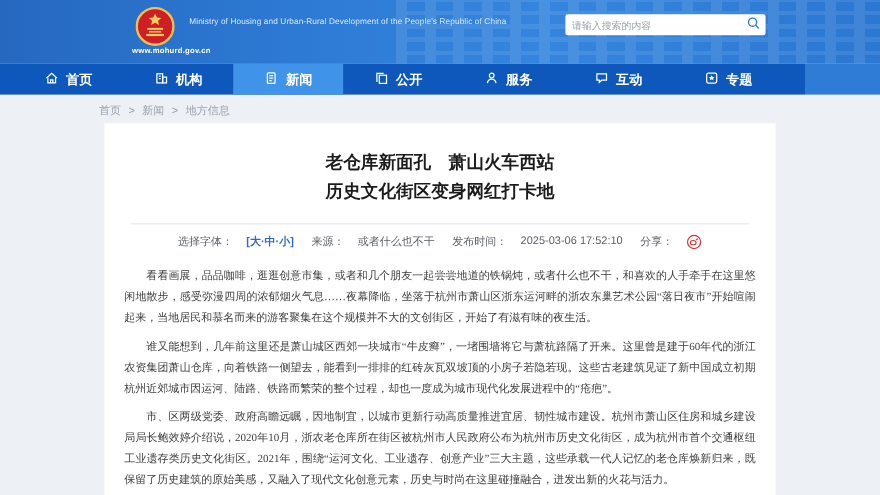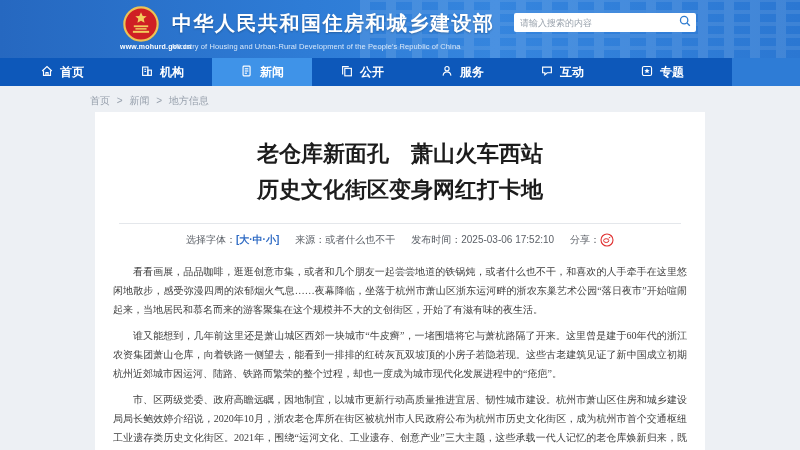--- a/index.html
+++ b/index.html
@@ -51,27 +51,27 @@
 
   
   .breadcrumb { position:absolute; left:90px; top:94px; font-size:10px; color:#98a1ad; }
   .breadcrumb .crumb { cursor:pointer; }
   .breadcrumb .sep { margin:0 4px; }
 
   .article-card {
     position:absolute; left:95px; top:112px; width:610px; height:338px;
     background:#fff; overflow:hidden;
   }
-  .article-title { margin-top:24px; text-align:center; font-size:22px; font-weight:bold; color:#1c1c1c; line-height:1.65; }
+  .article-title { margin-top:24px; text-align:center; font-size:16px; font-weight:bold; color:#1c1c1c; line-height:1.65; }
   .meta-divider { border:none; border-top:1px solid #e4e7eb; margin:14px 24px 0; }
   .meta-row {
     margin-top:9px; display:flex; justify-content:center; align-items:center; gap:16px;
     font-size:10px; color:#5a5f66;
   }
-  .meta-item { display:flex; align-items:center; gap:0; }
+  .meta-item { display:flex; align-items:center; gap:12px; }
   .font-options { color:#2f6bc4; cursor:pointer;font-weight:bold; }
   .share-icon { width:14px; height:14px; cursor:pointer; display:inline-block; }
 
   .article-body { margin:15px 18px 0; font-size:10px; line-height:19px; color:#3d3d3d; text-align:justify;font-family:Liberation Serif, serif; }
   .article-body p { text-indent:2em; margin-bottom:7px; }
 </style>
 </head>
 <body>
 
 <div class="site-header">
@@ -84,21 +84,20 @@
           <circle cx="20" cy="20" r="18.5" fill="none" stroke="#ecc254" stroke-width="2.4"></circle>
           <path d="M20 7l1.9 4 4.4.4-3.3 2.9.95 4.3-3.95-2.3-3.95 2.3.95-4.3-3.3-2.9 4.4-.4z" fill="#f3cd5e"></path>
           <rect x="12" y="21.5" width="16" height="2" fill="#f3cd5e"></rect>
           <rect x="13.8" y="24.6" width="12.4" height="1.6" fill="#f3cd5e"></rect>
           <rect x="11" y="27.6" width="18" height="2.2" fill="#f3cd5e"></rect>
         </svg>
       </span>
       <div class="site-url">www.mohurd.gov.cn</div>
     </div>
     <div class="titles">
-      <div class="title-cn">中华人民共和国住房和城乡建设部</div>
       <div class="title-en">Ministry of Housing and Urban-Rural Development of the People's Republic of China</div>
     </div>
   </div>
   <div class="search-box">
     <input type="text" placeholder="请输入搜索的内容" style="">
     <button class="search-btn">
       <span>
         <svg width="12" height="12" viewBox="0 0 14 14">
           <circle cx="6" cy="6" r="4.3" fill="none" stroke="#2f7cd0" stroke-width="1.5"></circle>
           <line x1="9.4" y1="9.4" x2="12.6" y2="12.6" stroke="#2f7cd0" stroke-width="1.5"></line>

